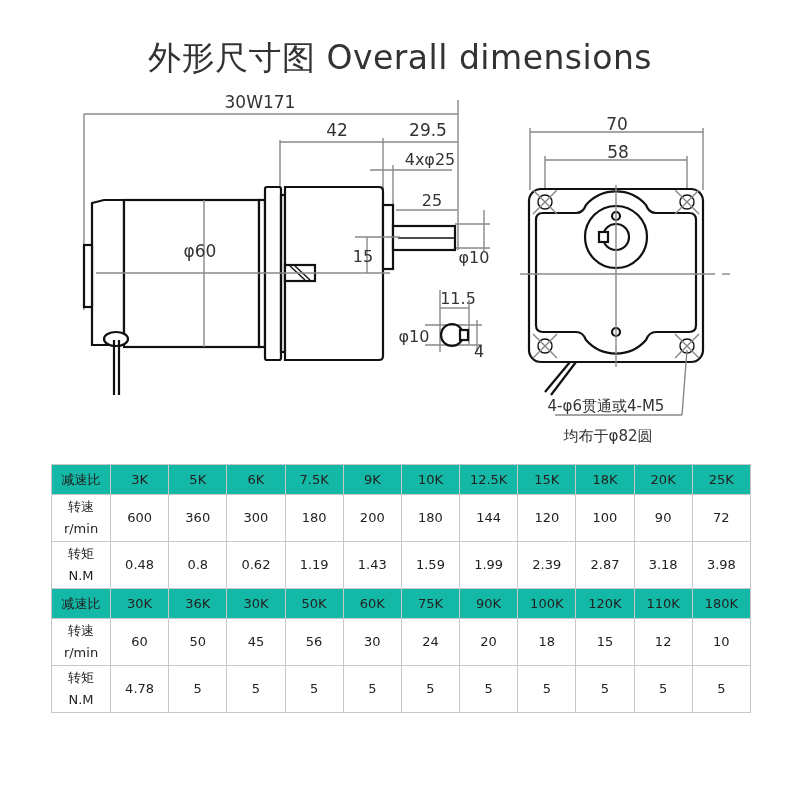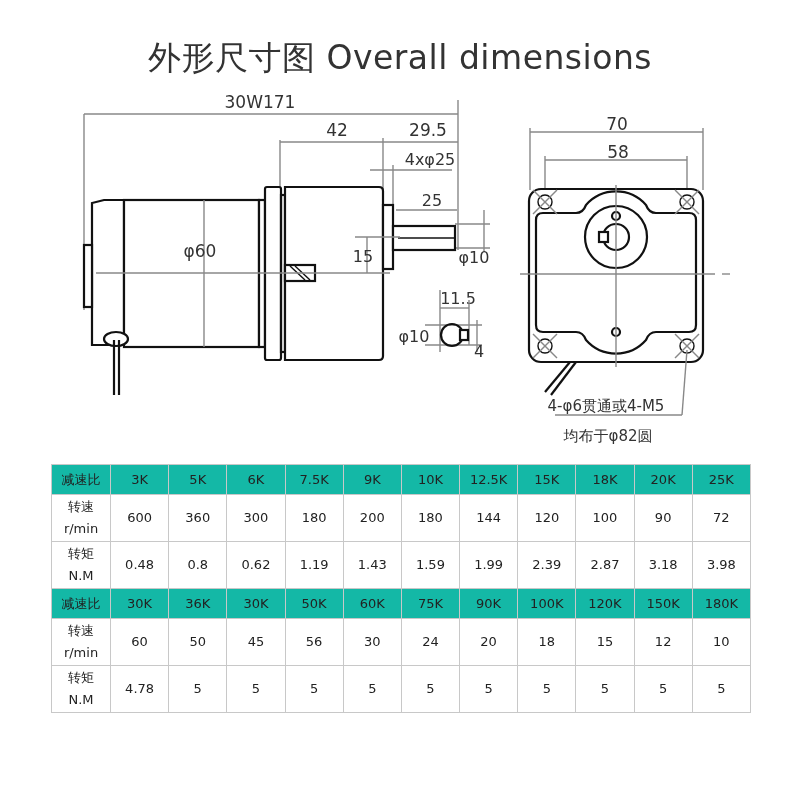--- a/index.html
+++ b/index.html
@@ -223,21 +223,21 @@
     <td class="rowlabel">减速比</td>
     <td>30K</td>
     <td>36K</td>
     <td>30K</td>
     <td>50K</td>
     <td>60K</td>
     <td>75K</td>
     <td>90K</td>
     <td>100K</td>
     <td>120K</td>
-    <td>150K</td>
+    <td>110K</td>
     <td>180K</td>
   </tr>
   <tr class="speed">
     <td class="rowlabel">
       <span class="lbl-line">转速</span>
       <span class="lbl-line">r/min</span>
     </td>
     <td>60</td>
     <td>50</td>
     <td>45</td>

